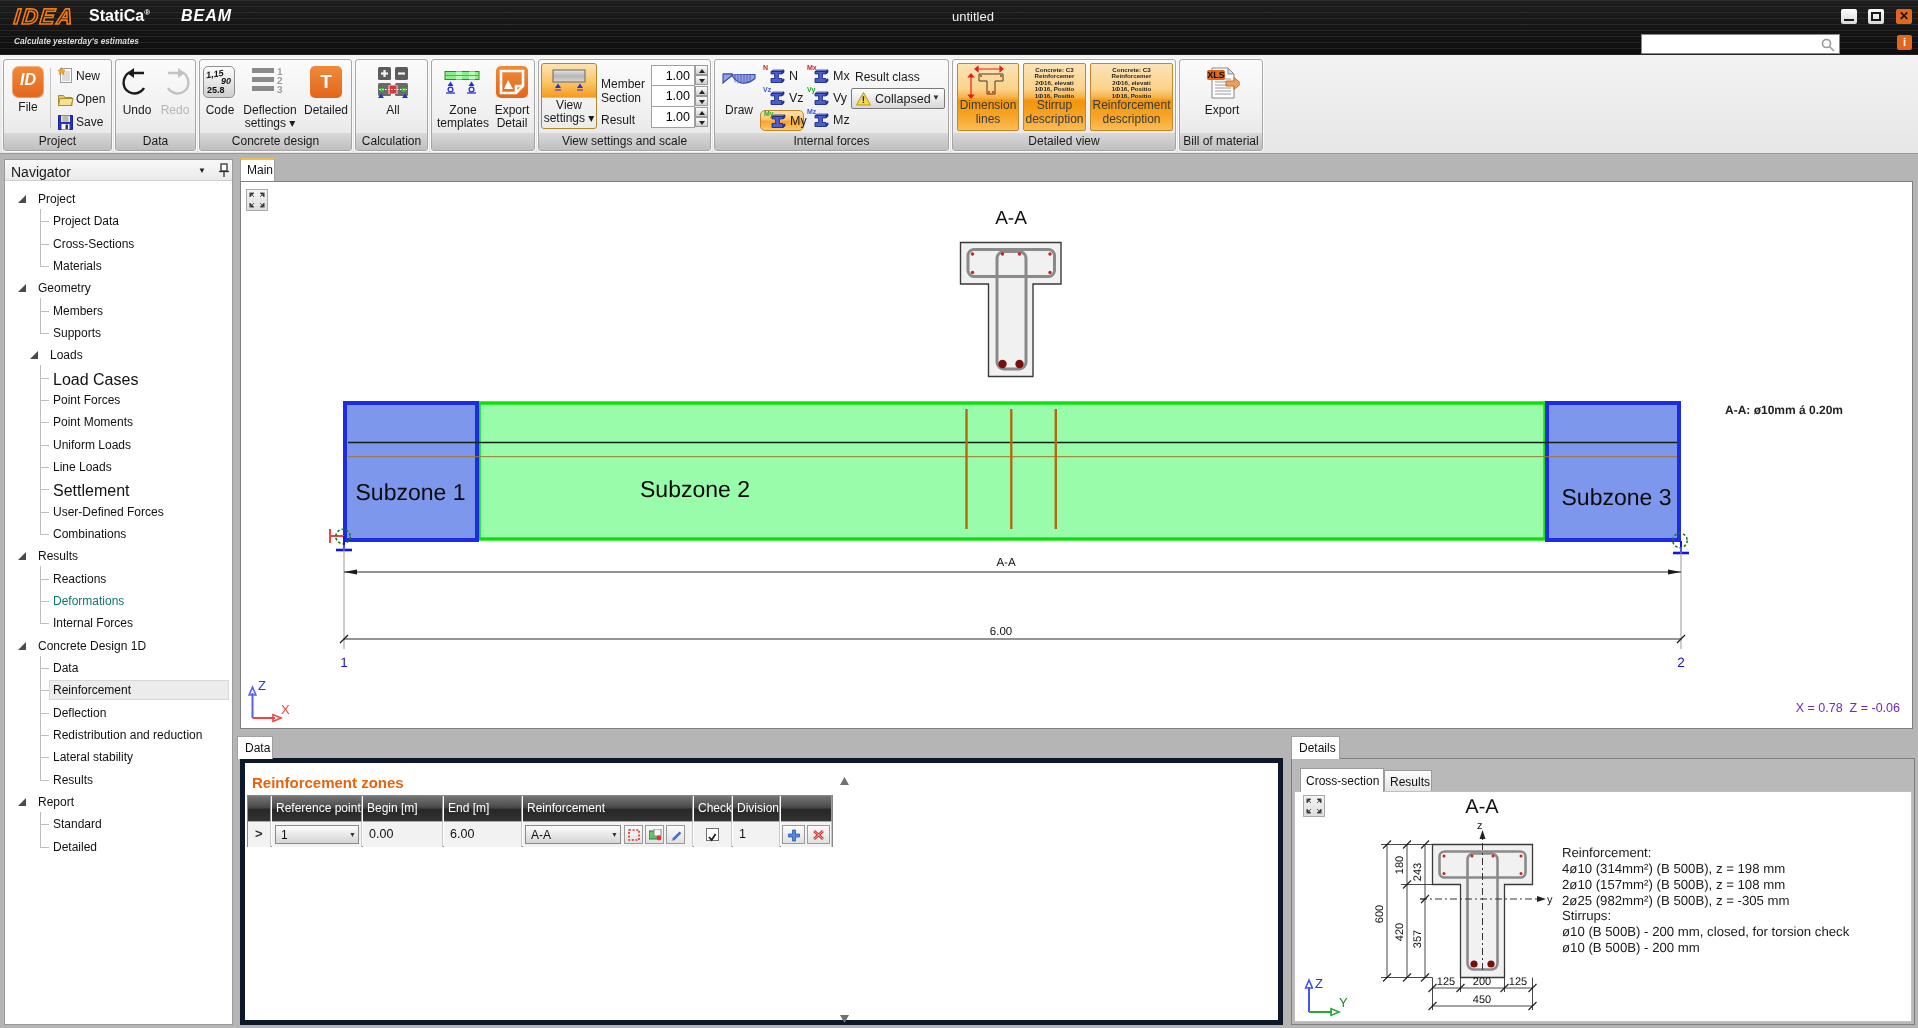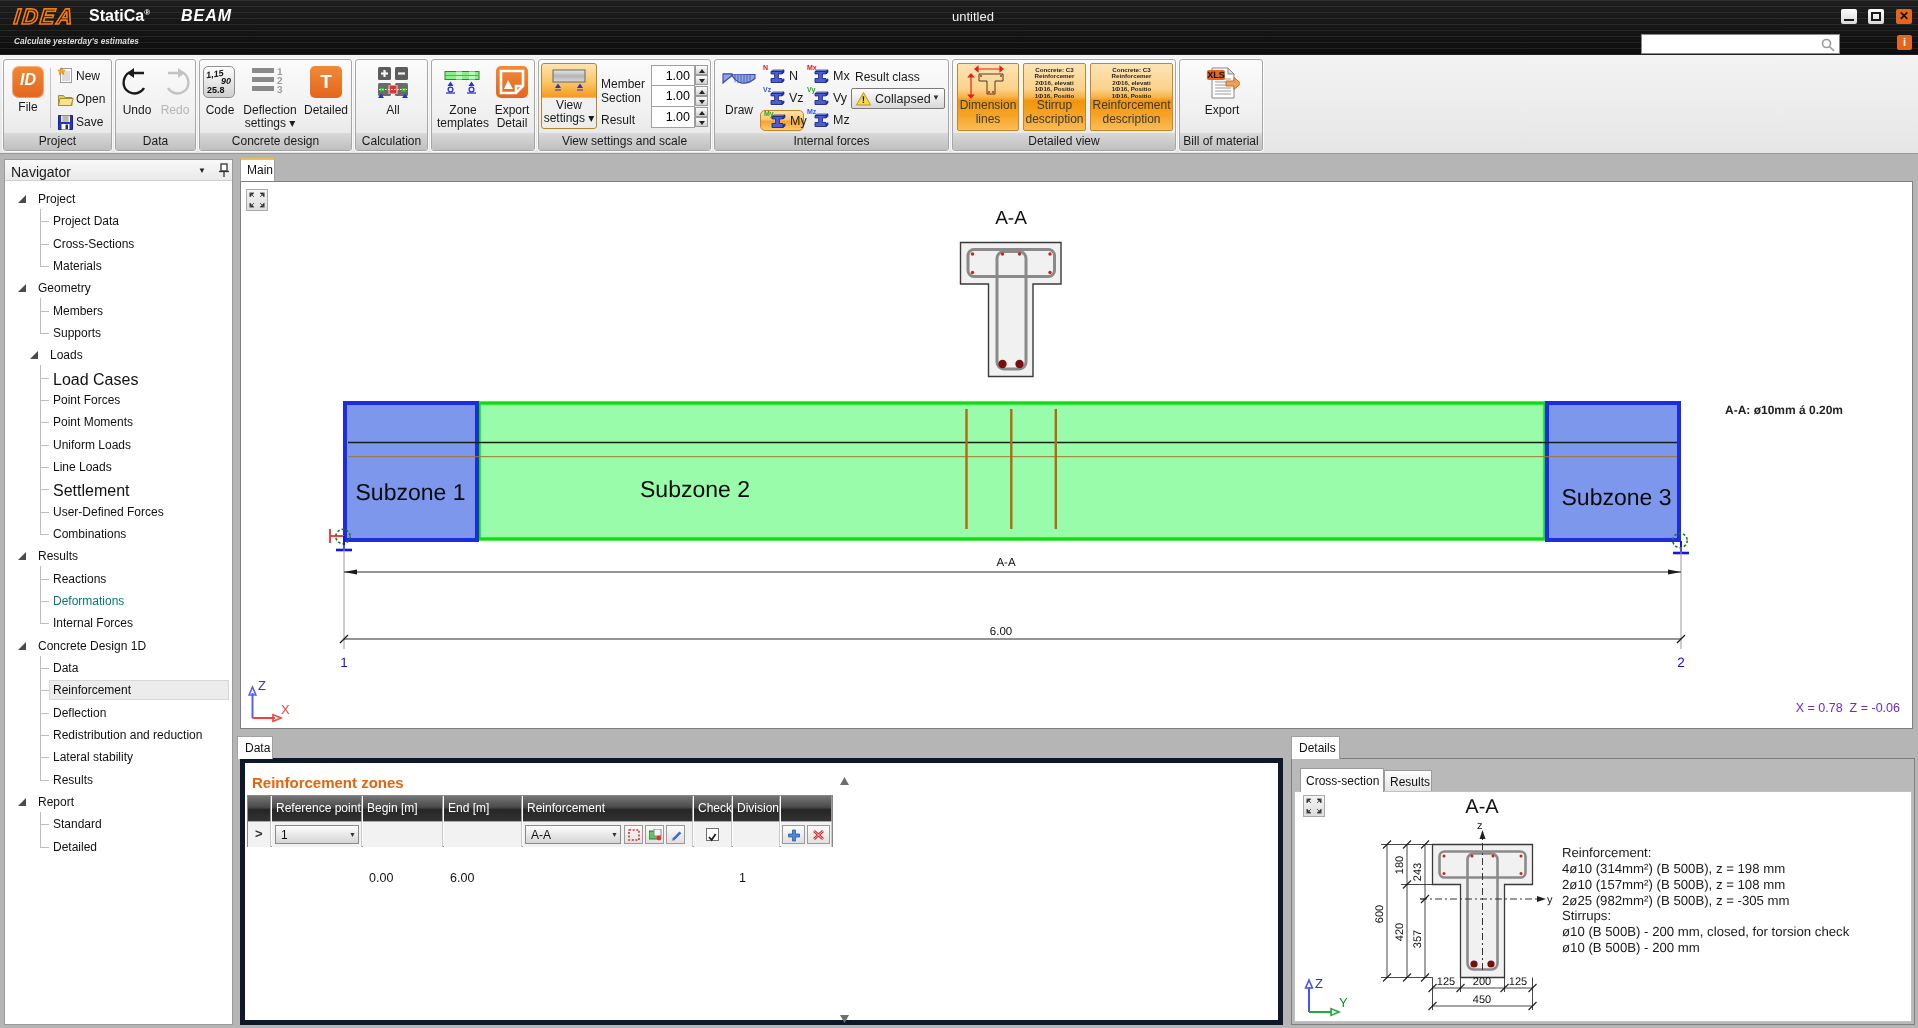--- a/index.html
+++ b/index.html
@@ -716,21 +716,21 @@
               </g>
             </svg>
           </div>
     </div>
   </div>
 </div>
 <style>
 .th { position:absolute; top:0; height:25px; background:linear-gradient(#757575,#4a4a4a 45%,#262626 55%,#333);
   color:#fff; font-size:12px; line-height:24px; padding-left:4px; border-right:1px solid #9a9a9a; white-space:nowrap; }
 .td { position:absolute; top:25px; height:26px; background:#f2f2f2; border-right:1px solid #c9c9c9; border-top:1px solid #aaa; }
-.tv { position:absolute; left:6px; top:5px; font-size:12.5px; color:#111;margin-top:44px; }
+.tv { position:absolute; left:6px; top:5px; font-size:12.5px; color:#111; }
 .dd { position:absolute; height:19px; border:1px solid #8a8a8a; background:linear-gradient(#fdfdfd,#d5d5d5); }
 .dd span { position:absolute; left:5px; top:2px; font-size:12px; color:#111; }
 .dd i { position:absolute; right:2px; top:5px; font-size:7px; font-style:normal; color:#333; }
 .sbtn { position:absolute; top:3px; width:19px; height:19px; border:1px solid #9a9a9a; background:linear-gradient(#fcfcfc,#e0e0e0); }
 .sbtn svg { position:absolute; left:3px; top:3px; }
 .bbtn { position:absolute; top:3px; width:23px; height:19px; border:1px solid #9a9a9a; background:linear-gradient(#fcfcfc,#e0e0e0); }
 .bbtn svg { position:absolute; left:4px; top:3px; }
 </style>
 
 <div id="dettab" style="position:absolute;left:1291px;top:736px;width:49px;height:23px;background:#fff;border:1px solid #a0a0a0;border-bottom:0;z-index:3;">

